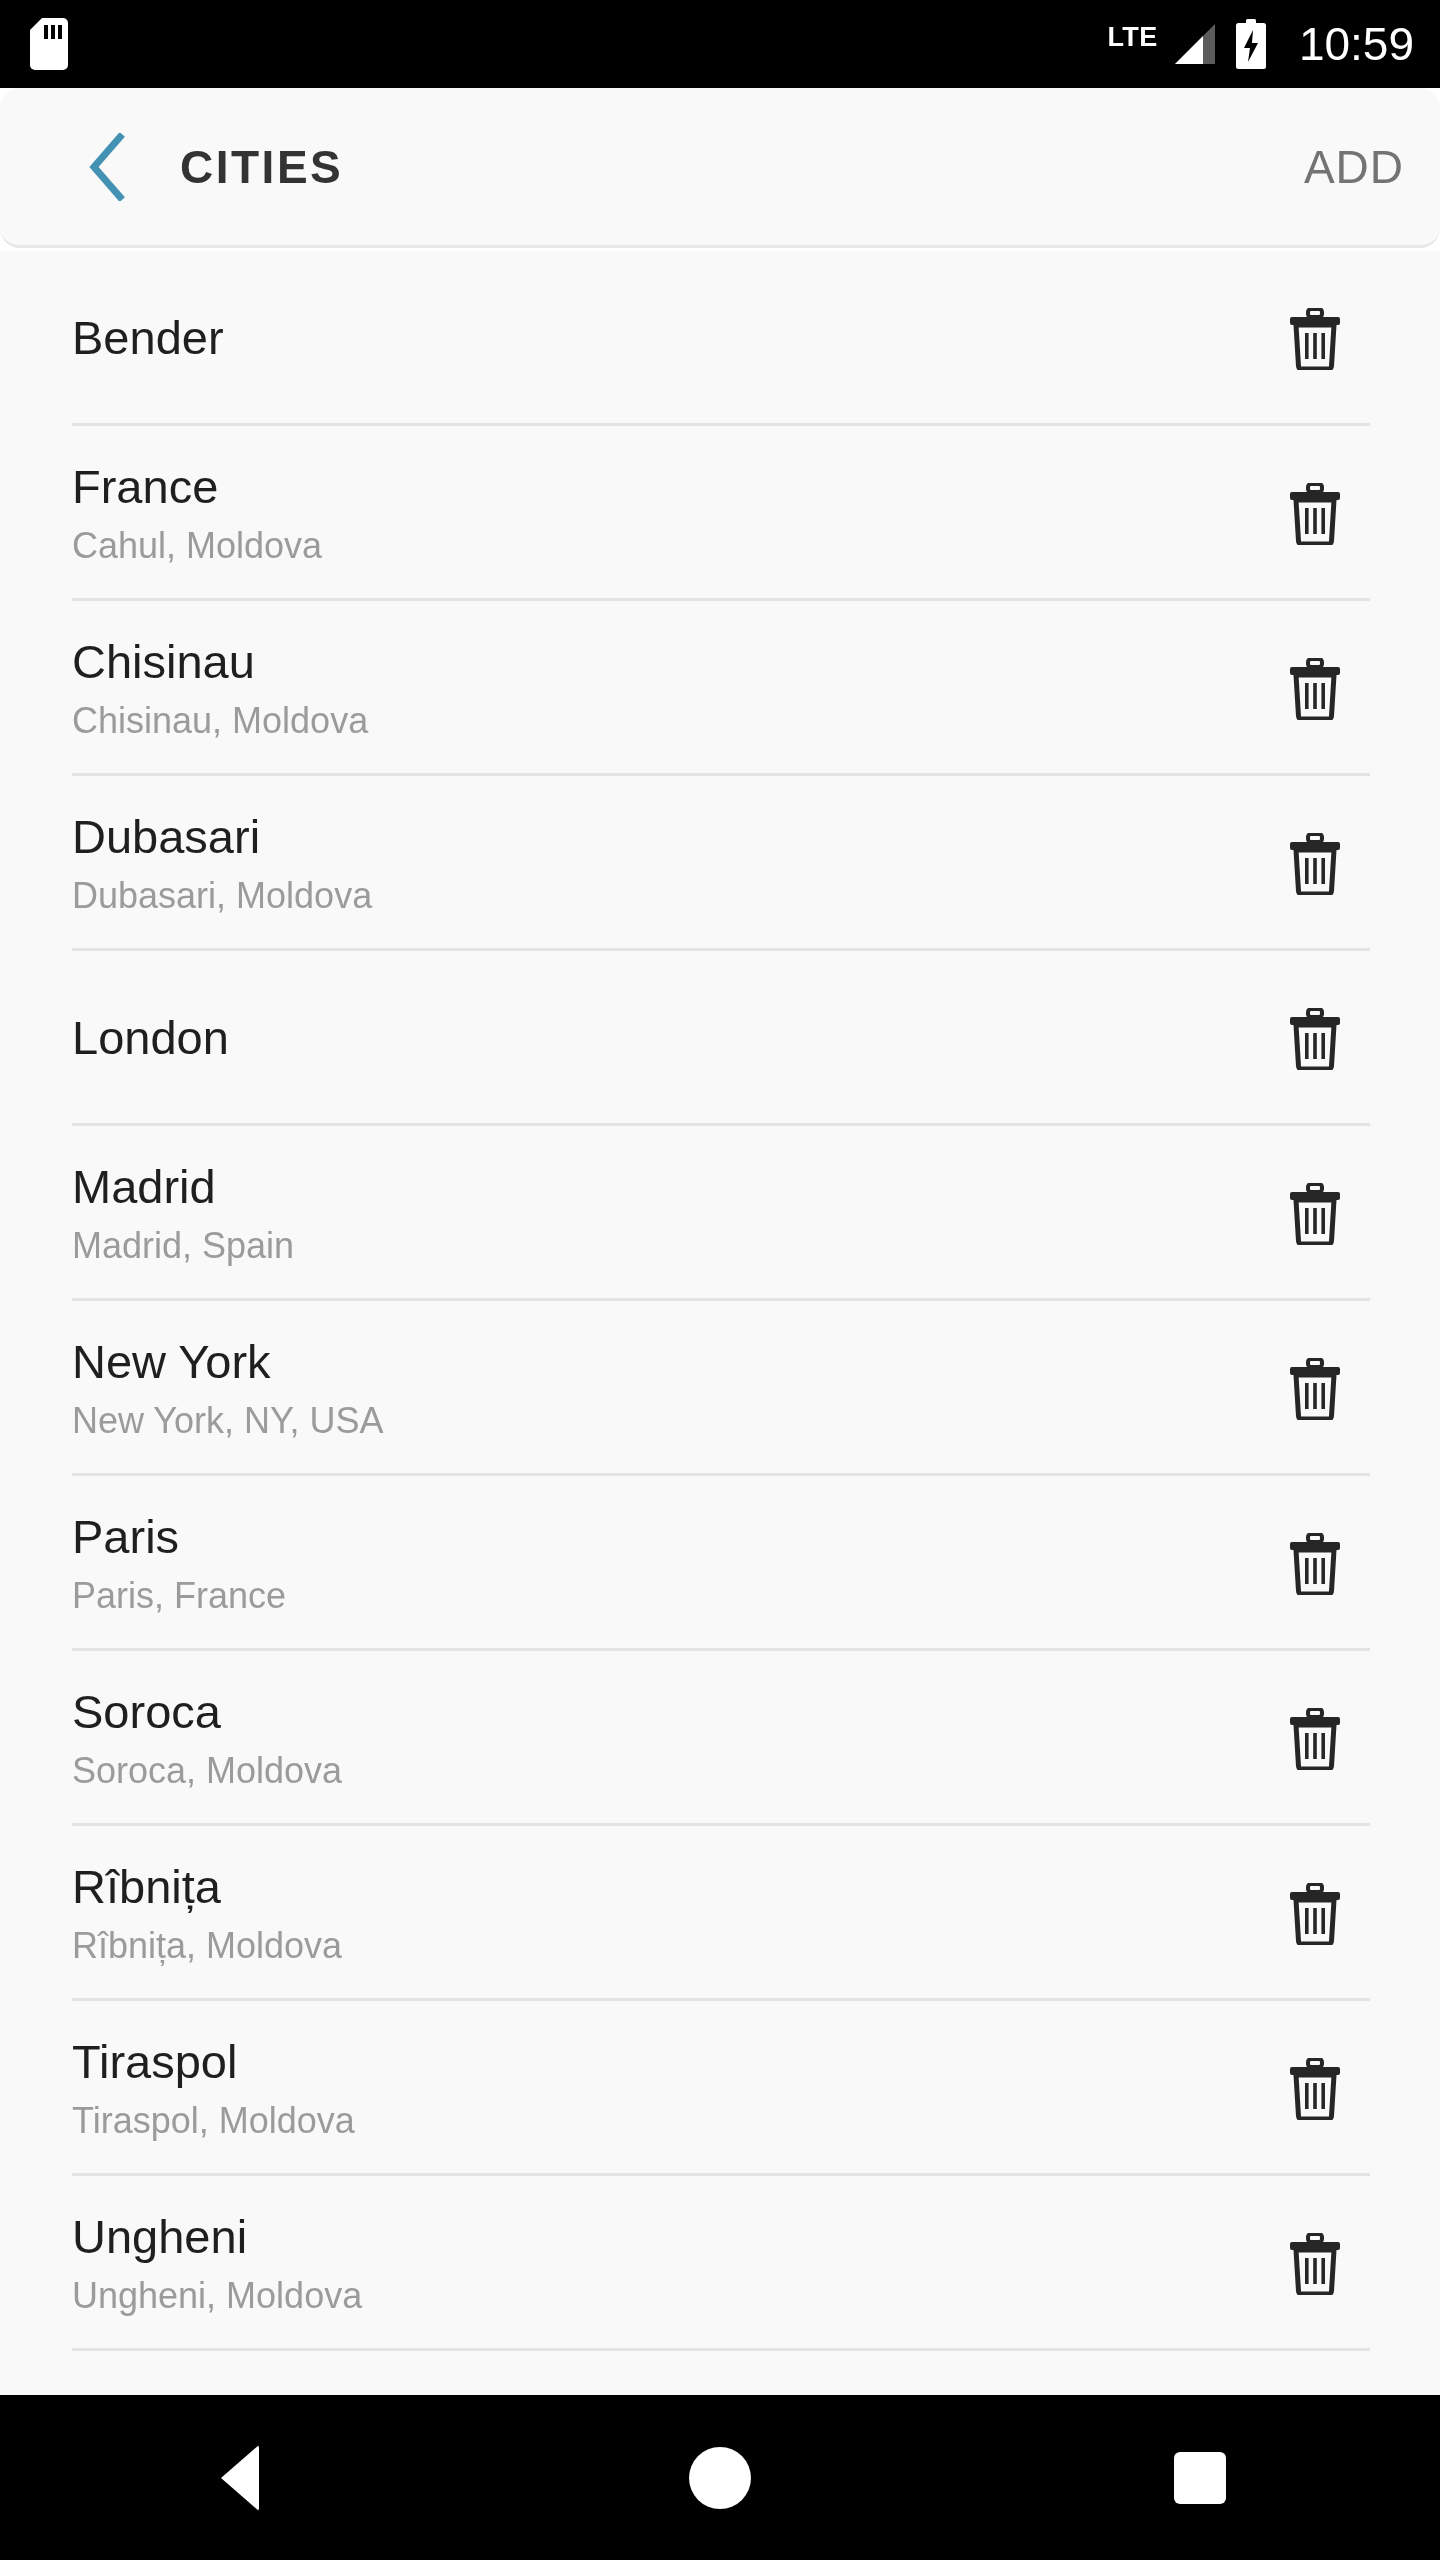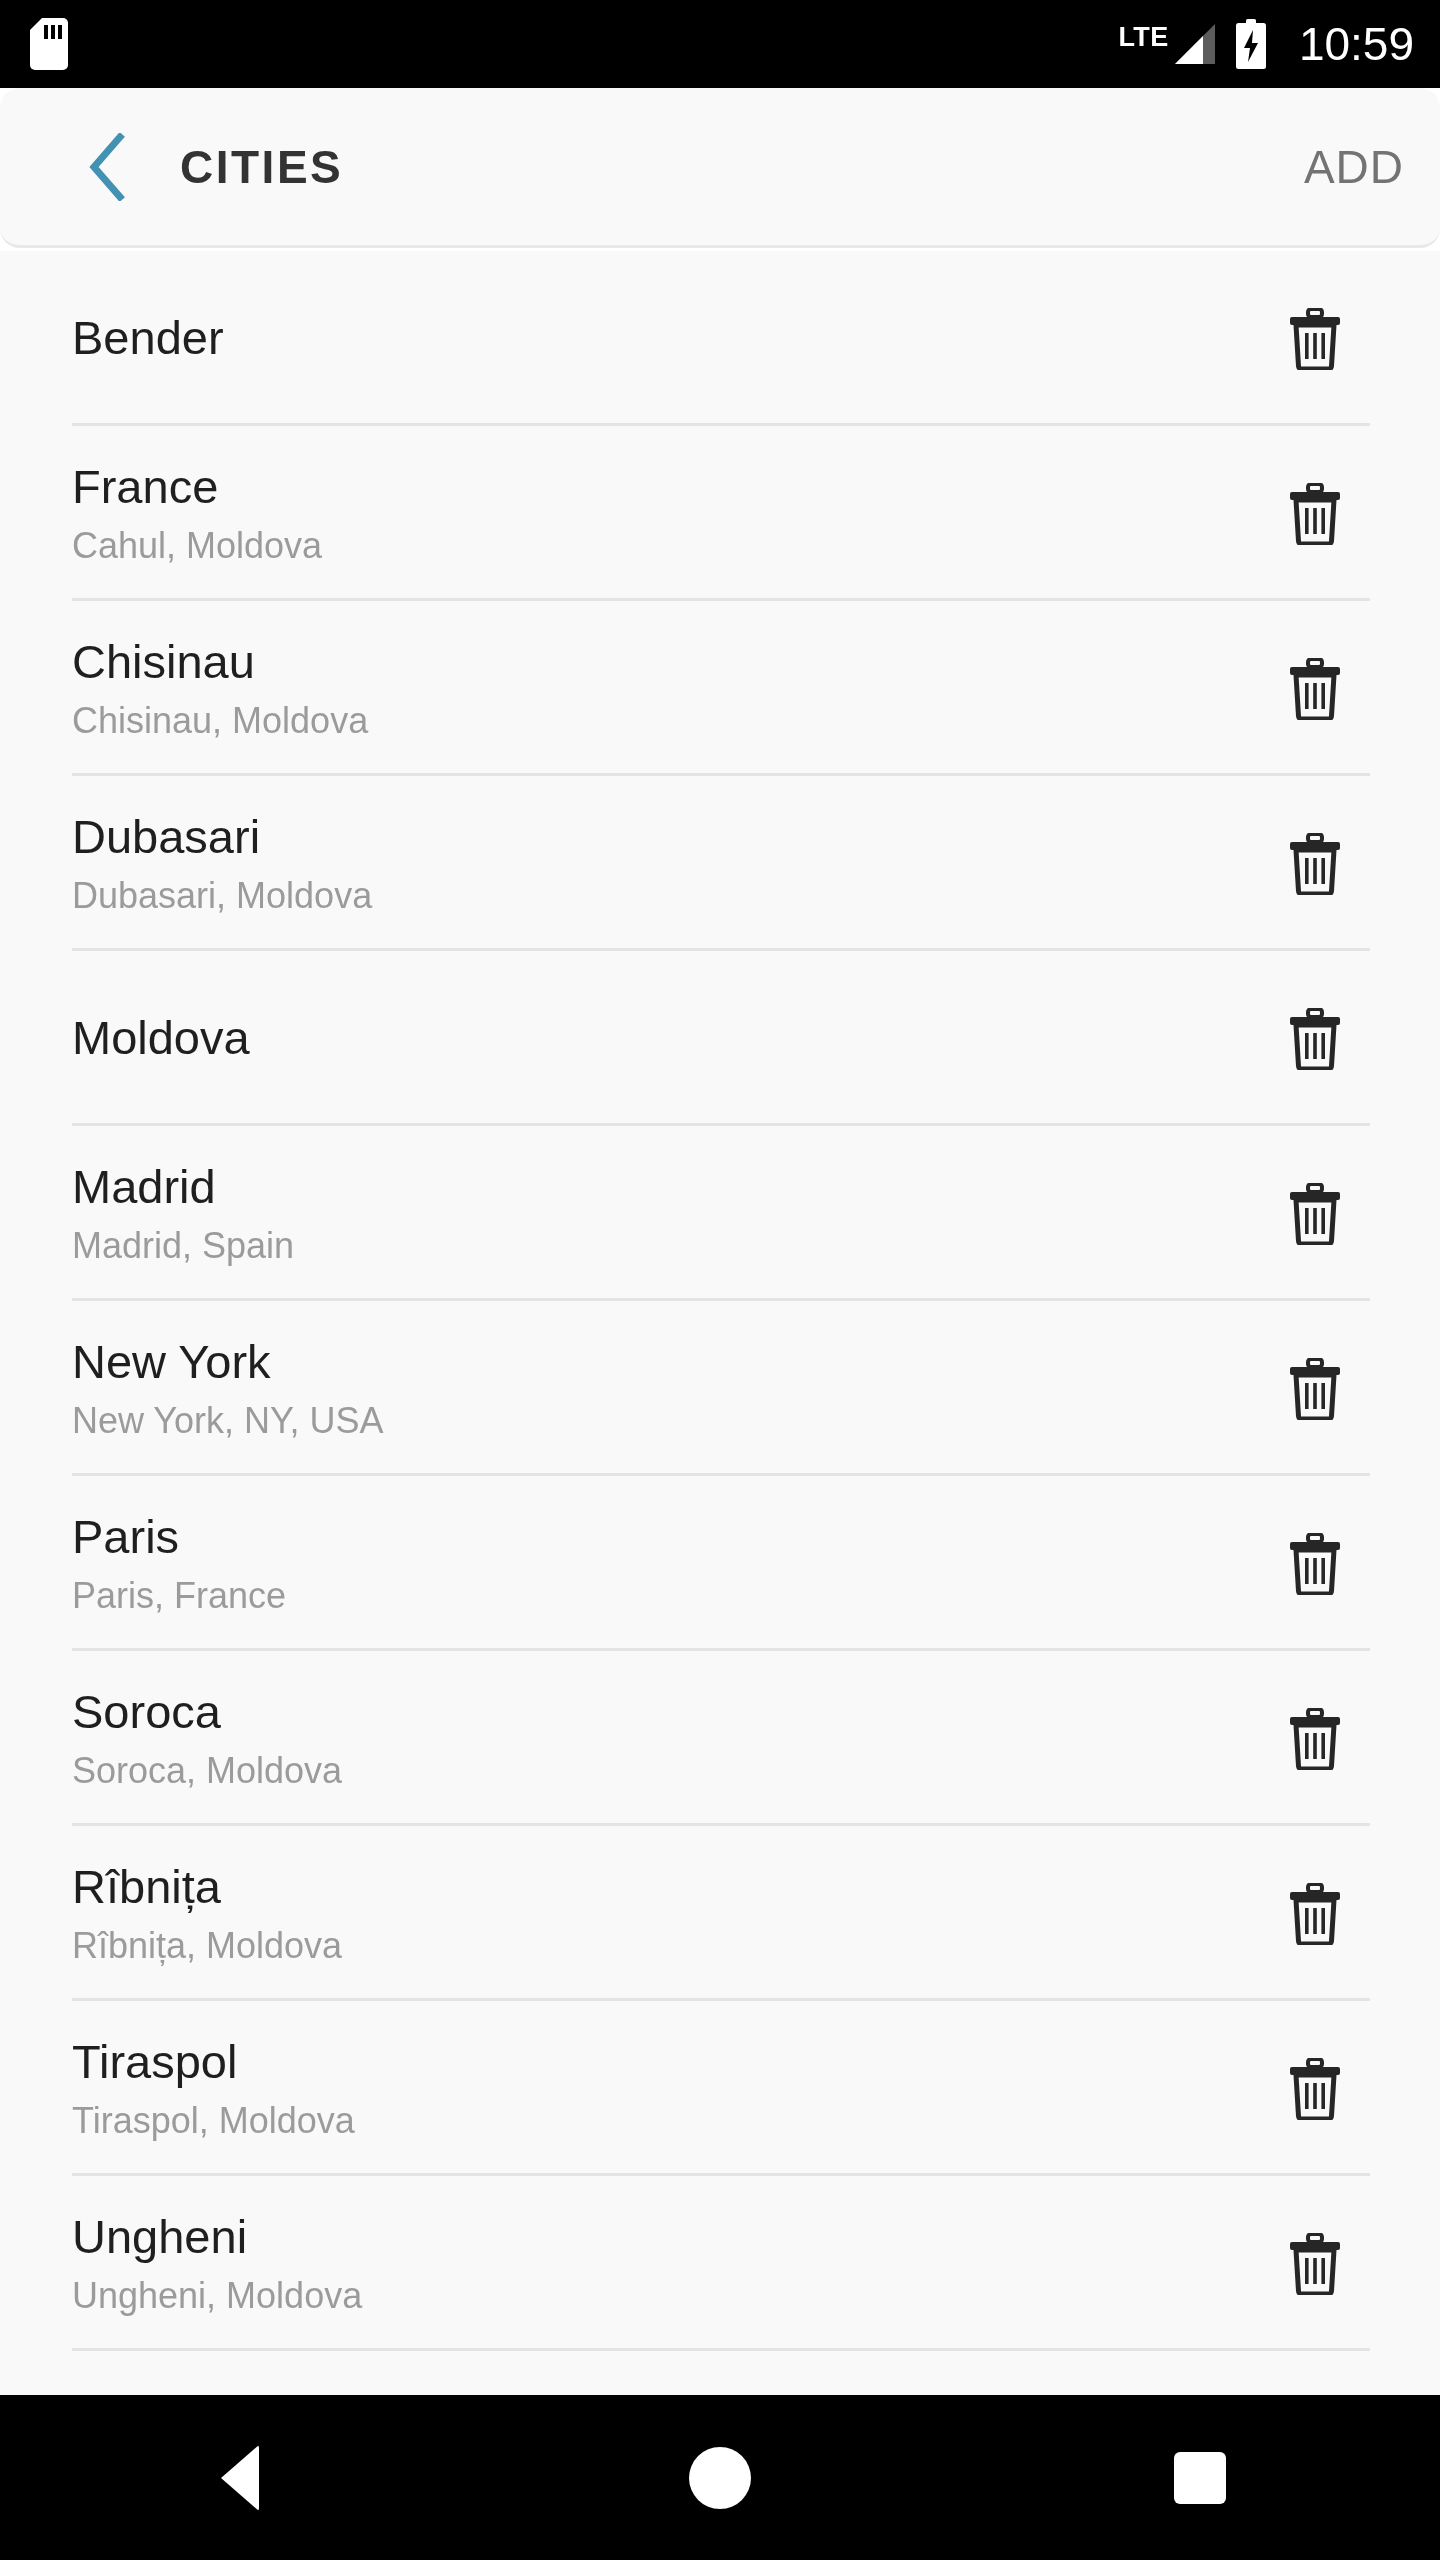--- a/index.html
+++ b/index.html
@@ -39,21 +39,21 @@
   }
   .sd-icon {
     width: 38px;
     height: 52px;
     position: relative;
     display: block;
   }
   .lte-signal {
     display: flex;
     align-items: flex-start;
-    gap: 4px;
+    gap: 15px;
   }
   .lte-text {
     color: #ffffff;
     font-size: 27px;
     font-weight: bold;
     line-height: 1;
     letter-spacing: 0.5px;
     margin-top: 2px;
   }
   .signal-tri {
@@ -324,21 +324,21 @@
           <path d="M8 17 L10.5 58 a3 3 0 0 0 3 3 H40.5 a3 3 0 0 0 3 -3 L46 17 Z" fill="none" stroke="#262626" stroke-width="5"></path>
           <rect x="17" y="25" width="3.6" height="26" fill="#262626"></rect>
           <rect x="25.2" y="25" width="3.6" height="26" fill="#262626"></rect>
           <rect x="33.4" y="25" width="3.6" height="26" fill="#262626"></rect>
         </svg>
       </div>
       <div class="row-divider"></div>
     </div>
     <div class="city-row">
       <div class="city-texts">
-        <div class="city-name">Moldova</div>
+        <div class="city-name">London</div>
       </div>
       <div class="trash-btn">
         <svg class="trash-icon" viewBox="0 0 54 62">
           <rect x="20" y="1" width="14" height="8" rx="3" fill="none" stroke="#262626" stroke-width="4"></rect>
           <rect x="2" y="9" width="50" height="8" rx="2" fill="#262626"></rect>
           <path d="M8 17 L10.5 58 a3 3 0 0 0 3 3 H40.5 a3 3 0 0 0 3 -3 L46 17 Z" fill="none" stroke="#262626" stroke-width="5"></path>
           <rect x="17" y="25" width="3.6" height="26" fill="#262626"></rect>
           <rect x="25.2" y="25" width="3.6" height="26" fill="#262626"></rect>
           <rect x="33.4" y="25" width="3.6" height="26" fill="#262626"></rect>
         </svg>

